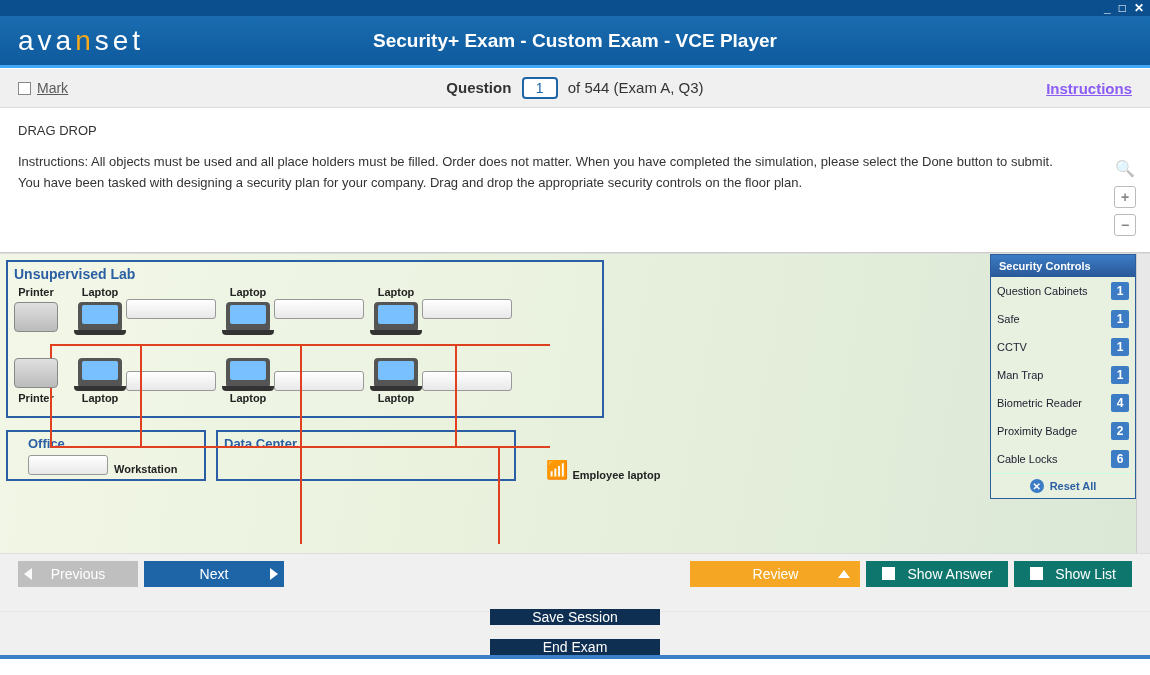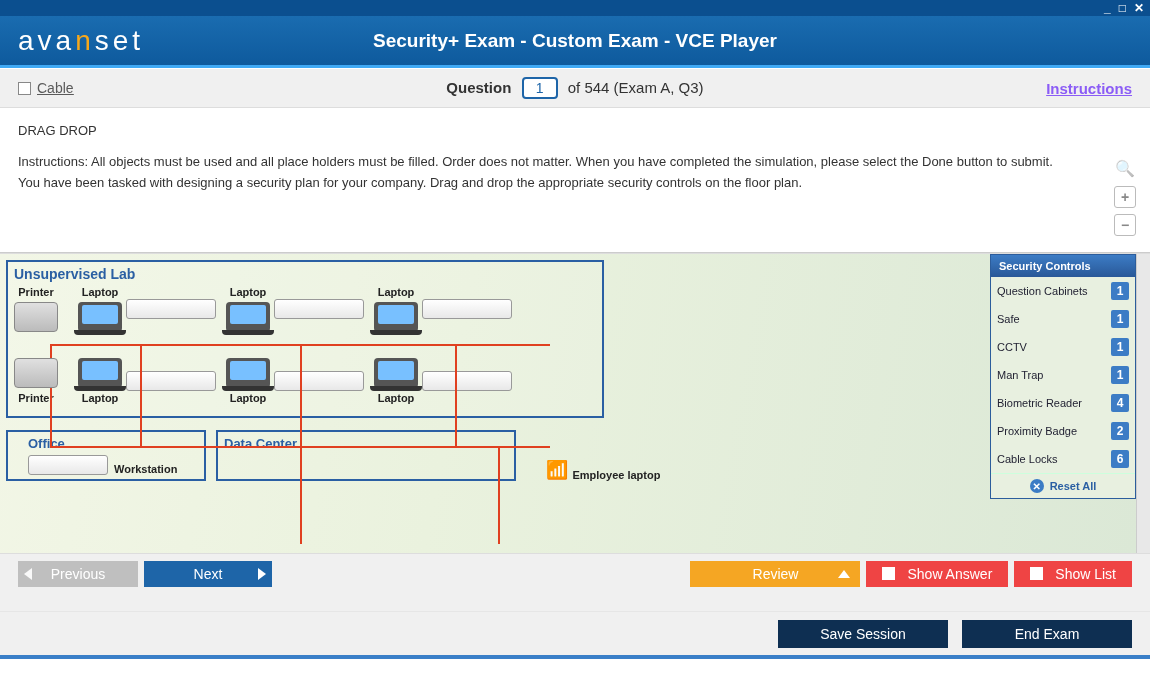--- a/index.html
+++ b/index.html
@@ -72,31 +72,31 @@
   .sec-row { display: flex; align-items: center; justify-content: space-between; padding: 5px 6px; font-size: 11px; color: #223; }
   .sec-count { width: 18px; height: 18px; background: #3c7cc5; color: #fff; display: flex; align-items: center; justify-content: center; font-weight: bold; font-size: 12px; border-radius: 2px; }
   .sec-reset { display: flex; align-items: center; justify-content: center; gap: 6px; padding: 5px 0; color: #2a5fa3; font-size: 11px; font-weight: bold; border-top: 1px solid #cfd; }
   .sec-reset .x { width: 14px; height: 14px; border-radius: 50%; background: #3c7cc5; color: #fff; display: flex; align-items: center; justify-content: center; font-size: 10px; }
 
   
   .nav-row { height: 40px; background: #f0f0f0; border-top: 1px solid #ddd; display: flex; align-items: center; padding: 0 18px; gap: 6px; }
   .btn { height: 26px; display: inline-flex; align-items: center; justify-content: center; font-size: 14px; color: #fff; cursor: pointer; position: relative; padding: 0 14px; }
   .btn.prev { background: #bfbfbf; width: 120px; }
   .btn.prev::before { content: ""; position: absolute; left: 6px; top: 50%; transform: translateY(-50%); border-right: 8px solid #fff; border-top: 6px solid transparent; border-bottom: 6px solid transparent; opacity: .9; }
-  .btn.next { background: #1e65a8; width: 128px; }
+  .btn.next { background: #1e65a8; width: 140px; }
   .btn.next::after { content: ""; position: absolute; right: 6px; top: 50%; transform: translateY(-50%); border-left: 8px solid #fff; border-top: 6px solid transparent; border-bottom: 6px solid transparent; }
   .spacer { flex: 1; }
   .btn.review { background: #f5a623; width: 170px; }
   .btn.review::after { content: ""; position: absolute; right: 10px; top: 50%; transform: translateY(-50%); border-bottom: 8px solid #fff; border-left: 6px solid transparent; border-right: 6px solid transparent; }
-  .chk-btn { background: #ef4444; display: inline-flex; align-items: center; gap: 12px; height: 26px; padding: 0 16px; color: #fff; font-size: 14px; }
+  .chk-btn { background: #0f766e; display: inline-flex; align-items: center; gap: 12px; height: 26px; padding: 0 16px; color: #fff; font-size: 14px; }
   .chk-box { width: 13px; height: 13px; background: #fff; }
 
   
   .footer-gap { height: 18px; background: #f0f0f0; }
-  .footer-row { height: 44px; background: #f0f0f0; display: flex; align-items: center; justify-content: flex-end; padding: 0 18px; gap: 14px; border-top: 1px solid #e6e6e6; }
+  .footer-row { height: 44px; background: #f0f0f0; display: flex; align-items: center; justify-content: flex-end; padding: 0 18px; gap: 14px; border-top: 1px solid #e6e6e6; flex-direction: column; }
   .footer-btn { background: #0e2f52; color: #fff; font-size: 14px; height: 28px; width: 170px; display: flex; align-items: center; justify-content: center; cursor: pointer; }
   .strip { height: 4px; background: #3a7fc8; }
 </style>
 </head>
 <body>
 
 <div class="titlebar">
   <span class="win-ctrl">_</span>
   <span class="win-ctrl">□</span>
   <span class="win-ctrl">✕</span>
@@ -106,21 +106,21 @@
   <div class="logo">
     <span>ava</span><span class="n">n</span><span>set</span>
   </div>
   <div class="header-title">Security+ Exam - Custom Exam - VCE Player</div>
 </div>
 
 <div class="qbar">
   <div class="mark-wrap">
     <span class="mark-check"></span>
     <span class="mark-label">
-      <u>Cable</u>
+      <u>Mark</u>
     </span>
   </div>
   <div class="qcenter">
     <b>Question</b>
     <span class="qnum">1</span>
     <span>of 544 (Exam A, Q3)</span>
   </div>
   <a class="instr-link">Instructions</a>
 </div>
 

